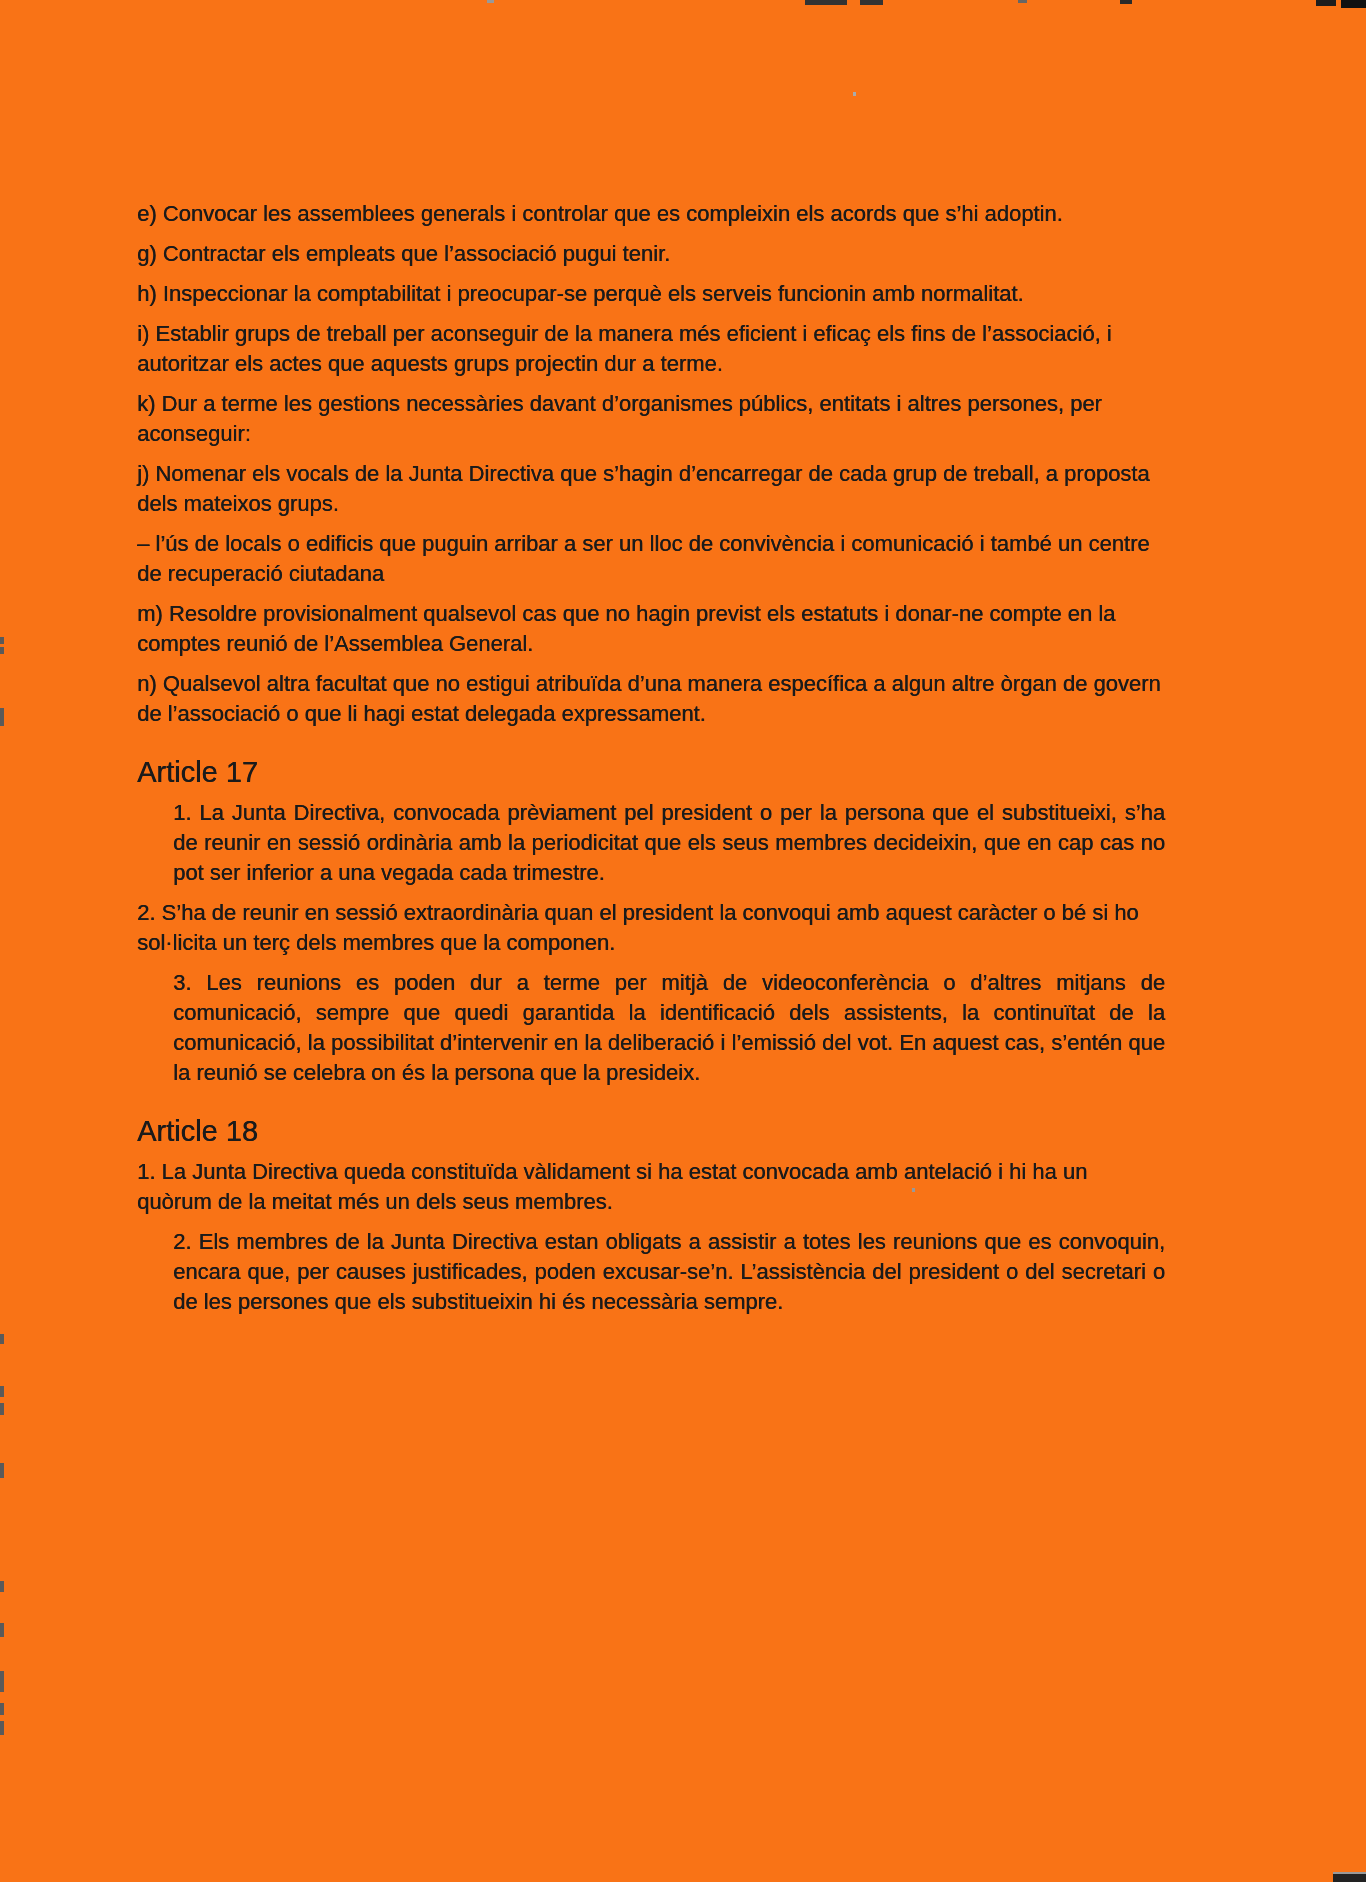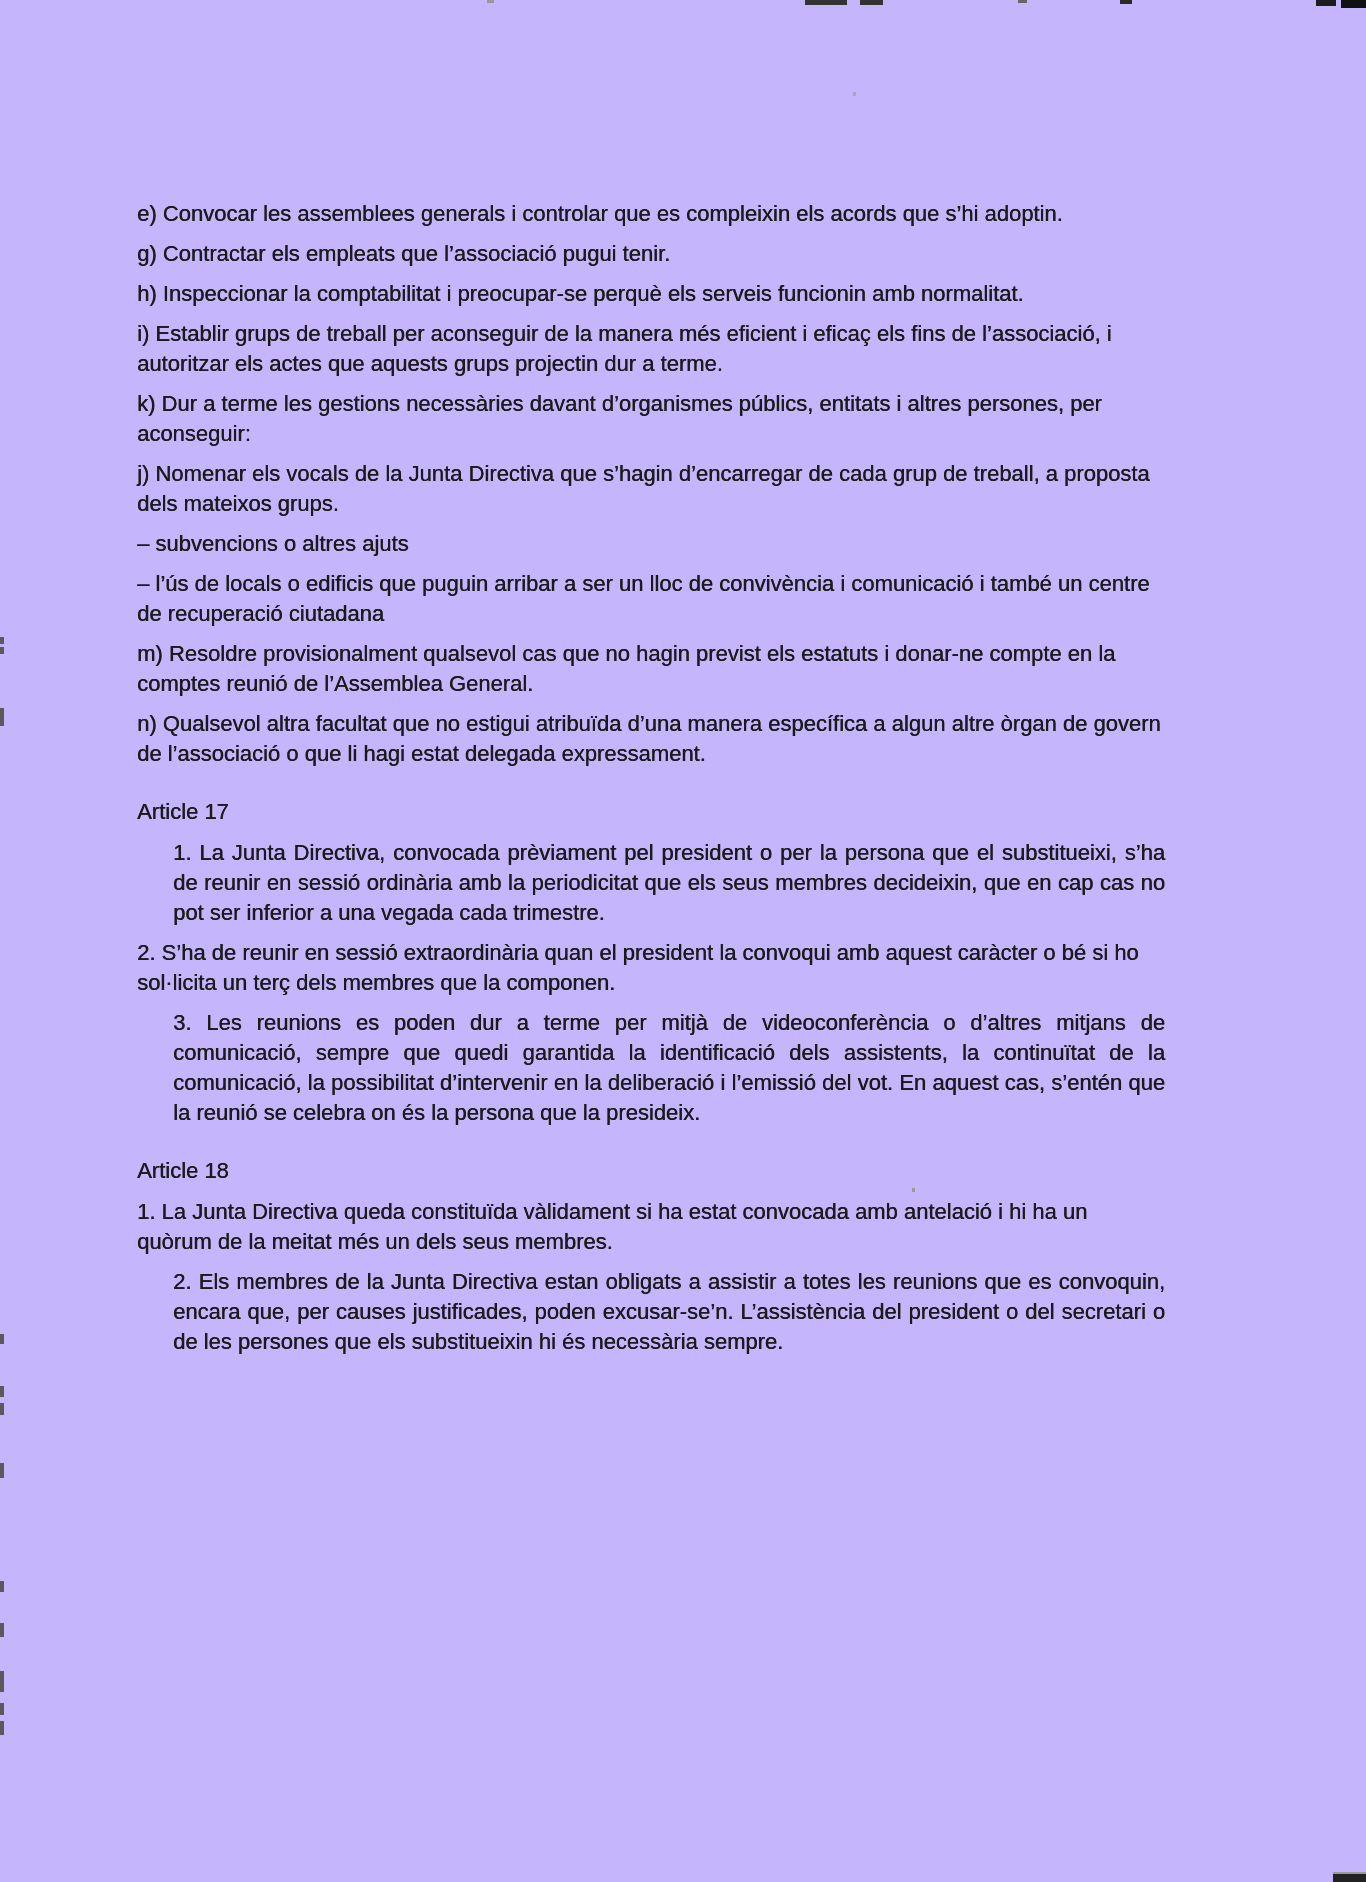--- a/index.html
+++ b/index.html
@@ -4,21 +4,21 @@
 <style>
   html, body {
     margin: 0;
     padding: 0;
     background: #ffffff;
   }
   .page {
     position: relative;
     width: 1366px;
     height: 1882px;
-    background: #c4b5fd;
+    background: #f97316;
     overflow: hidden;
     font-family: "Liberation Sans", sans-serif;
     color: #1b1b1b;
   }
   .text-col {
     position: absolute;
     left: 137px;
     top: 199px;
     width: 1028px;
     font-size: 22px;
@@ -28,21 +28,21 @@
   }
   .para {
     margin: 0 0 10px 0;
   }
   .justify {
     text-align: justify;
     margin-left: 36px;
   }
   .heading {
     margin: 28px 0 11px 0;
-    font-size: 22px;
+    font-size: 29px;
     font-weight: normal;
     line-height: 30px;
   }
   
   .mark {
     position: absolute;
     background: #444;
   }
   .edge-tick {
     position: absolute;
@@ -61,21 +61,20 @@
 
 <div class="page">
 
   <div class="text-col">
     <p class="para">e) Convocar les assemblees generals i controlar que es compleixin els acords que s’hi adoptin.</p>
     <p class="para">g) Contractar els empleats que l’associació pugui tenir.</p>
     <p class="para">h) Inspeccionar la comptabilitat i preocupar-se perquè els serveis funcionin amb normalitat.</p>
     <p class="para">i) Establir grups de treball per aconseguir de la manera més eficient i eficaç els fins de l’associació, i autoritzar els actes que aquests grups projectin dur a terme.</p>
     <p class="para">k) Dur a terme les gestions necessàries davant d’organismes públics, entitats i altres persones, per aconseguir:</p>
     <p class="para">j) Nomenar els vocals de la Junta Directiva que s’hagin d’encarregar de cada grup de treball, a proposta dels mateixos grups.</p>
-    <p class="para">– subvencions o altres ajuts</p>
     <p class="para">– l’ús de locals o edificis que puguin arribar a ser un lloc de convivència i comunicació i també un centre de recuperació ciutadana</p>
     <p class="para">m) Resoldre provisionalment qualsevol cas que no hagin previst els estatuts i donar-ne compte en la comptes reunió de l’Assemblea General.</p>
     <p class="para">n) Qualsevol altra facultat que no estigui atribuïda d’una manera específica a algun altre òrgan de govern de l’associació o que li hagi estat delegada expressament.</p>
 
     <h2 class="heading">Article 17</h2>
     <p class="para justify">1. La Junta Directiva, convocada prèviament pel president o per la persona que el substitueixi, s’ha de reunir en sessió ordinària amb la periodicitat que els seus membres decideixin, que en cap cas no pot ser inferior a una vegada cada trimestre.</p>
     <p class="para">2. S’ha de reunir en sessió extraordinària quan el president la convoqui amb aquest caràcter o bé si ho sol·licita un terç dels membres que la componen.</p>
     <p class="para justify">3. Les reunions es poden dur a terme per mitjà de videoconferència o d’altres mitjans de comunicació, sempre que quedi garantida la identificació dels assistents, la continuïtat de la comunicació, la possibilitat d’intervenir en la deliberació i l’emissió del vot. En aquest cas, s’entén que la reunió se celebra on és la persona que la presideix.</p>
 
     <h2 class="heading">Article 18</h2>

